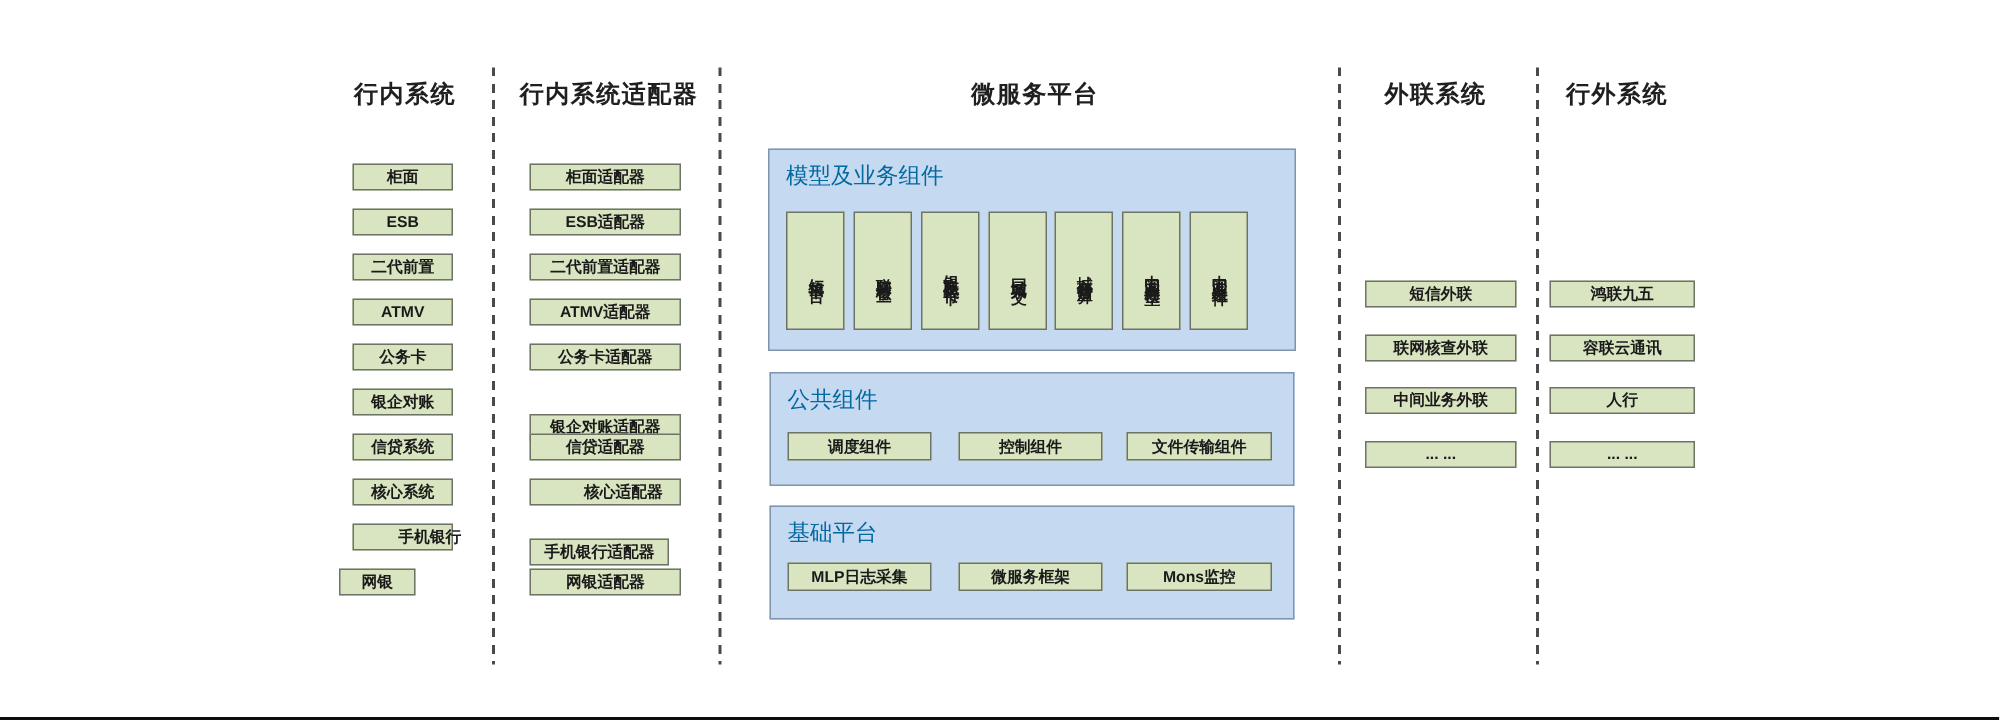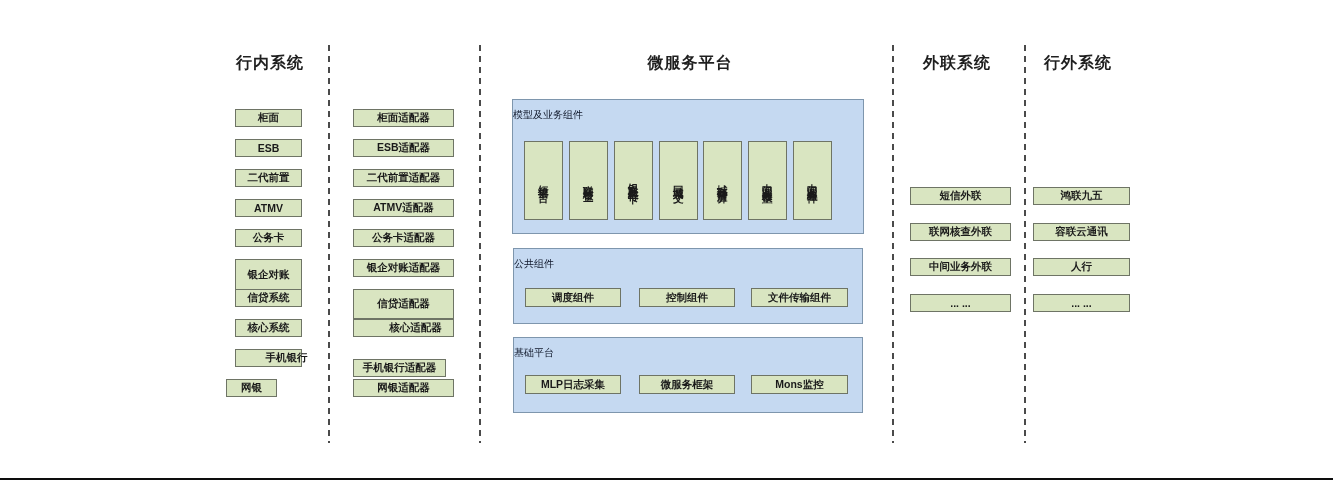--- a/index.html
+++ b/index.html
@@ -18,21 +18,21 @@
   .gbox {
     position:absolute; background:#d9e5c1; border:1px solid #6e7465;
     box-sizing:border-box; display:flex; align-items:center; justify-content:center;
     font-size:10.5px; font-weight:bold; color:#1a1a1a; white-space:nowrap;
   }
   .bluebox {
     position:absolute; background:#c5d9f1; border:1px solid #7e96ad;
     box-sizing:border-box;
   }
   .section-label {
-    position:absolute; left:0; top:8px; font-size:10px; color:#0f172a;
+    position:absolute; left:11px; top:8px; font-size:15px; color:#0369a1;
     white-space:nowrap;
   }
   .vbox {
     writing-mode:vertical-rl; text-orientation:upright; letter-spacing:2px;
     line-height:1;
   }
   .hline {
     position:absolute; left:0; top:478px; width:1333px; height:2px; background:#0d0d0d;
   }
 </style>
@@ -40,42 +40,43 @@
 <body>
 
 <div class="canvas">
 
   <div class="vline" style="left:328px;"></div>
   <div class="vline" style="left:479px;"></div>
   <div class="vline" style="left:892px;"></div>
   <div class="vline" style="left:1024px;"></div>
 
   <div class="col-header" style="left:195px; width:150px;">行内系统</div>
+  <div class="col-header" style="left:316px; width:180px;">行内系统适配器</div>
   <div class="col-header" style="left:600px; width:180px;">微服务平台</div>
   <div class="col-header" style="left:882px; width:150px;">外联系统</div>
   <div class="col-header" style="left:1003px; width:150px;">行外系统</div>
 
   <div class="gbox" style="left:235px; top:109px; width:67px; height:18px;">柜面</div>
   <div class="gbox" style="left:235px; top:139px; width:67px; height:18px;">ESB</div>
   <div class="gbox" style="left:235px; top:169px; width:67px; height:18px;">二代前置</div>
   <div class="gbox" style="left:235px; top:199px; width:67px; height:18px;">ATMV</div>
   <div class="gbox" style="left:235px; top:229px; width:67px; height:18px;">公务卡</div>
-  <div class="gbox" style="left:235px; top:259px; width:67px; height:31px;">银企对账</div>
+  <div class="gbox" style="left:235px; top:259px; width:67px; height:18px;">银企对账</div>
   <div class="gbox" style="left:235px; top:289px; width:67px; height:18px;">信贷系统</div>
   <div class="gbox" style="left:235px; top:319px; width:67px; height:18px;">核心系统</div>
   <div class="gbox" style="left:235px; top:349px; width:67px; height:18px;padding-left:36px;">手机银行</div>
   <div class="gbox" style="left:226px; top:379px; width:51px; height:18px;">网银</div>
 
   <div class="gbox" style="left:353px; top:109px; width:101px; height:18px;">柜面适配器</div>
   <div class="gbox" style="left:353px; top:139px; width:101px; height:18px;">ESB适配器</div>
   <div class="gbox" style="left:353px; top:169px; width:101px; height:18px;">二代前置适配器</div>
   <div class="gbox" style="left:353px; top:199px; width:101px; height:18px;">ATMV适配器</div>
   <div class="gbox" style="left:353px; top:229px; width:101px; height:18px;">公务卡适配器</div>
-  <div class="gbox" style="left:353px; top:259px; width:101px; height:18px;font-family:Liberation Serif, serif;">银企对账适配器</div>
-  <div class="gbox" style="left:353px; top:289px; width:101px; height:30px;">信贷适配器</div>
+  <div class="gbox" style="left:353px; top:276px; width:101px; height:18px;font-family:Liberation Serif, serif;">银企对账适配器</div>
+  <div class="gbox" style="left:353px; top:289px; width:101px; height:18px;">信贷适配器</div>
   <div class="gbox" style="left:353px; top:319px; width:101px; height:18px;padding-left:24px;">核心适配器</div>
   <div class="gbox" style="left:353px; top:359px; width:93px; height:18px;">手机银行适配器</div>
   <div class="gbox" style="left:353px; top:379px; width:101px; height:18px;">网银适配器</div>
 
   <div class="bluebox" style="left:512px; top:99px; width:352px; height:135px;">
     <div class="section-label">模型及业务组件</div>
     <div class="gbox vbox" style="left:11px;  top:41px; width:39px; height:79px;">短信平台</div>
     <div class="gbox vbox" style="left:56px;  top:41px; width:39px; height:79px;">联网核查</div>
     <div class="gbox vbox" style="left:101px; top:41px; width:39px; height:79px;">银联及银行卡</div>
     <div class="gbox vbox" style="left:146px; top:41px; width:39px; height:79px;">同城票交</div>

